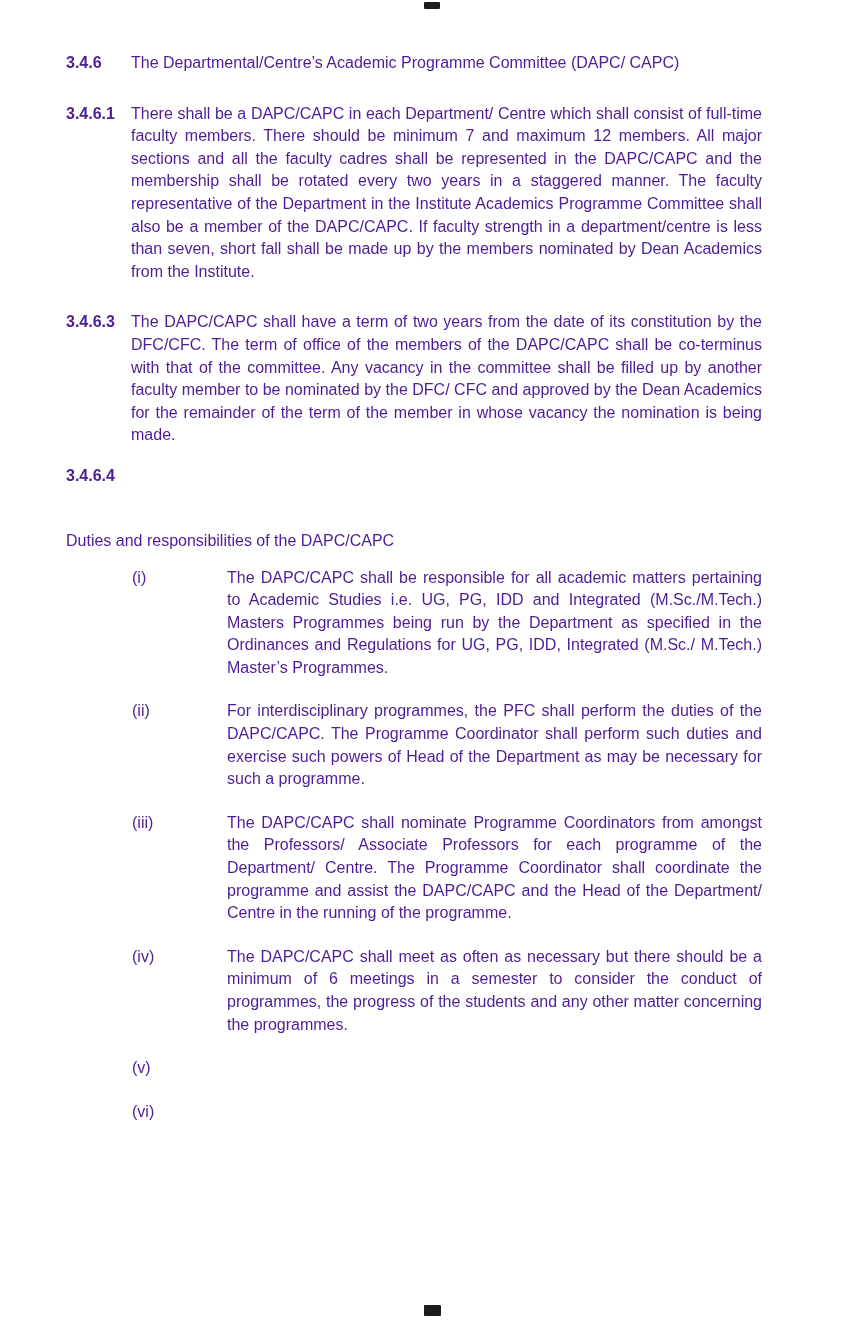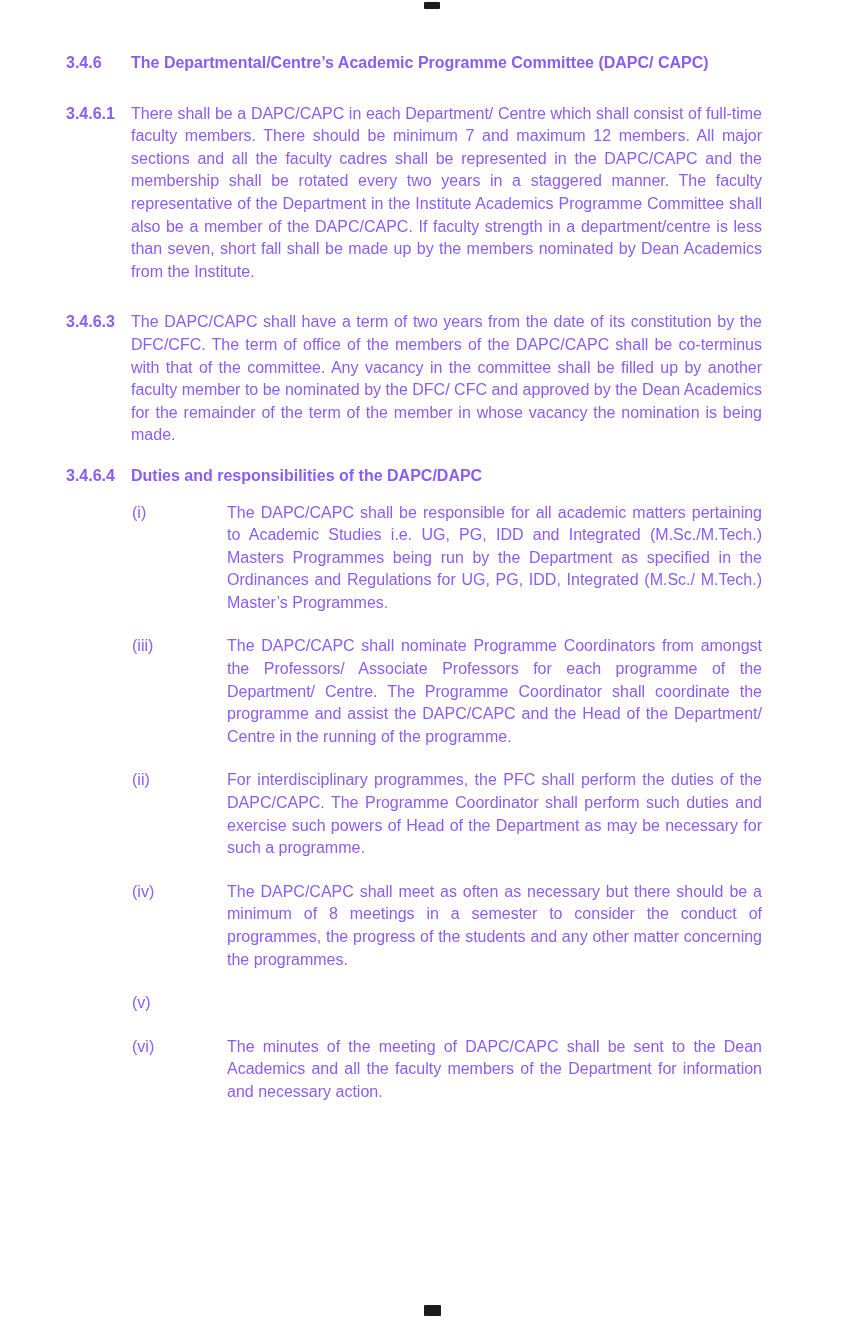--- a/index.html
+++ b/index.html
@@ -10,43 +10,43 @@
   .page {
     position: relative;
     width: 863px;
     height: 1320px;
     background: #ffffff;
     box-sizing: border-box;
     padding: 52px 101px 0 66px;
     font-family: "Liberation Sans", "DejaVu Sans", sans-serif;
     font-size: 16px;
     line-height: 22.6px;
-    color: #8b5cf6;
+    color: #4c1d95;
     overflow: hidden;
   }
   .clause {
     display: flex;
     align-items: flex-start;
   }
   .clause-num {
     flex: 0 0 65px;
     font-weight: 700;
     white-space: nowrap;
   }
   .clause-body {
     flex: 1 1 auto;
     text-align: justify;
   }
   .clause-body.bold {
-    font-weight: 700;
+    font-weight: 400;
     text-align: left;
   }
   .heading-346 { margin-bottom: 16px; }
   .para { margin-bottom: 18px; margin-top: 28px; }
-  .duties-heading { margin-bottom: 14px; }
+  .duties-heading { margin-bottom: 14px; flex-direction: column; }
   .duties-heading .clause-body { text-align: left; }
   .list-item {
     display: flex;
     align-items: flex-start;
     padding-left: 66px;
     margin-bottom: 21px;
   }
   .item-label {
     flex: 0 0 67px;
     white-space: nowrap;
@@ -93,47 +93,46 @@
   </div>
 
 
   <div class="clause para">
     <div class="clause-num">3.4.6.3</div>
     <div class="clause-body">The DAPC/CAPC shall have a term of two years from the date of its constitution by the DFC/CFC. The term of office of the members of the DAPC/CAPC shall be co-terminus with that of the committee. Any vacancy in the committee shall be filled up by another faculty member to be nominated by the DFC/ CFC and approved by the Dean Academics for the remainder of the term of the member in whose vacancy the nomination is being made.</div>
   </div>
 
   <div class="clause duties-heading">
     <div class="clause-num">3.4.6.4</div>
-    <div class="clause-body bold">Duties and responsibilities of the DAPC/DAPC</div>
+    <div class="clause-body bold">Duties and responsibilities of the DAPC/CAPC</div>
   </div>
 
   <div class="list-item">
     <div class="item-label">(i)</div>
     <div class="item-text">The DAPC/CAPC shall be responsible for all academic matters pertaining to Academic Studies i.e. UG, PG, IDD and Integrated (M.Sc./M.Tech.) Masters Programmes being run by the Department as specified in the Ordinances and Regulations for UG, PG, IDD, Integrated  (M.Sc./ M.Tech.) Master’s Programmes.</div>
   </div>
 
   <div class="list-item">
+    <div class="item-label">(ii)</div>
+    <div class="item-text">For interdisciplinary programmes, the PFC shall perform the duties of the DAPC/CAPC. The Programme Coordinator shall perform such duties and exercise such powers of Head of the Department as may be necessary for such a programme.</div>
+  </div>
+
+  <div class="list-item">
     <div class="item-label">(iii)</div>
     <div class="item-text">The DAPC/CAPC shall nominate Programme Coordinators from amongst the Professors/ Associate Professors for each programme of the Department/ Centre. The Programme Coordinator shall coordinate the programme and assist the DAPC/CAPC and the Head of the Department/ Centre in the running of the programme.</div>
   </div>
 
   <div class="list-item">
-    <div class="item-label">(ii)</div>
-    <div class="item-text">For interdisciplinary programmes, the PFC shall perform the duties of the DAPC/CAPC. The Programme Coordinator shall perform such duties and exercise such powers of Head of the Department as may be necessary for such a programme.</div>
-  </div>
-
-  <div class="list-item">
     <div class="item-label">(iv)</div>
-    <div class="item-text">The DAPC/CAPC shall meet as often as necessary but there should be a minimum of 8 meetings in a semester to consider the conduct of programmes, the progress of the students and any other matter concerning the programmes.</div>
+    <div class="item-text">The DAPC/CAPC shall meet as often as necessary but there should be a minimum of 6 meetings in a semester to consider the conduct of programmes, the progress of the students and any other matter concerning the programmes.</div>
   </div>
 
   <div class="list-item">
     <div class="item-label">(v)</div>
   </div>
 
   <div class="list-item">
     <div class="item-label">(vi)</div>
-    <div class="item-text">The minutes of the meeting of DAPC/CAPC shall be sent to the Dean Academics and all the faculty members of the Department for information and necessary action.</div>
   </div>
 
   <div class="bottom-mark"></div>
 
 </div>
 
 </body></html>

